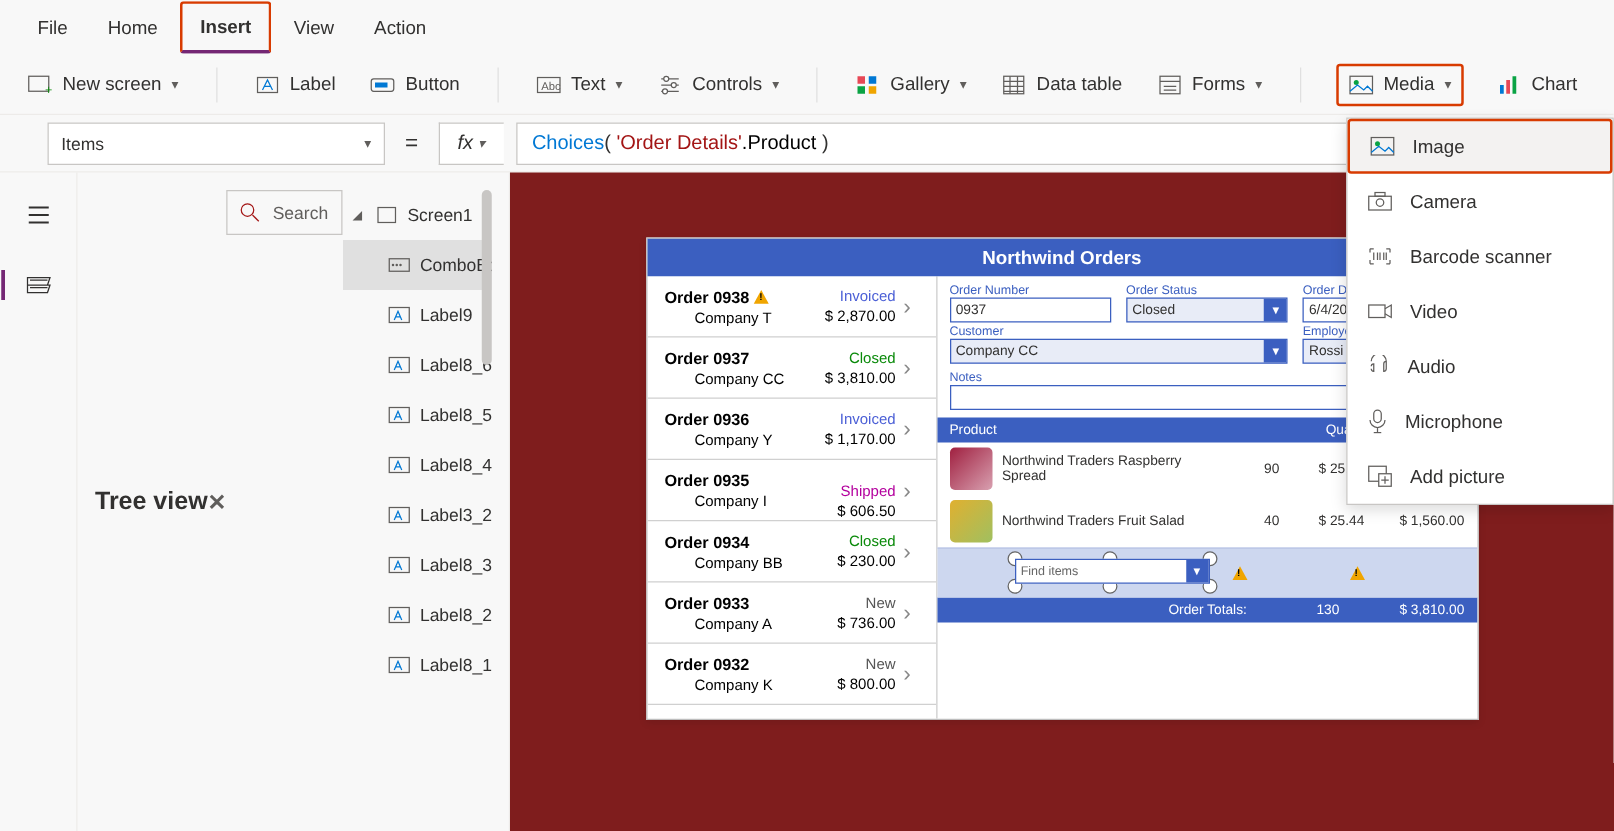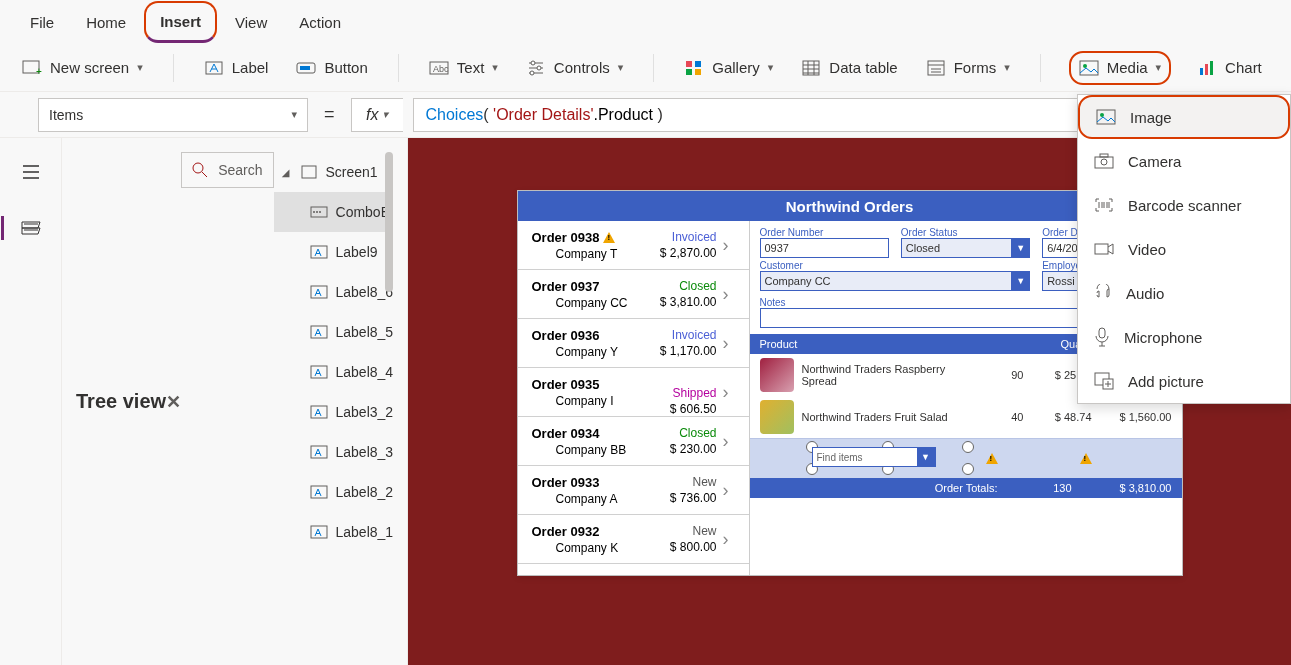--- a/index.html
+++ b/index.html
@@ -2,21 +2,21 @@
 <html><head>
 <meta charset="utf-8">
 <style>
 * { box-sizing: border-box; margin: 0; padding: 0; font-family: "Segoe UI", sans-serif; }
 body { width: 1291px; height: 665px; background: #f8f8f8; overflow: hidden; color: #323130; }
 
 
 .top-tabs { display: flex; align-items: center; height: 44px; padding: 0 16px; gap: 4px; }
 .top-tab { padding: 10px 14px; font-size: 15px; color: #323130; cursor: pointer; position: relative; }
 .top-tab.active { font-weight: 600; border-bottom: 3px solid #742774; }
-.highlight-red { border: 2px solid #d83b01; border-radius: 14px; }
+.highlight-red { border: 2px solid #d83b01; border-radius: 3px; }
 
 
 .ribbon { display: flex; align-items: center; height: 48px; padding: 0 20px; gap: 24px; border-bottom: 1px solid #edebe9; }
 .rib-btn { display: flex; align-items: center; gap: 8px; font-size: 15px; color: #323130; cursor: pointer; white-space: nowrap; padding: 4px 2px; }
 .rib-sep { width: 1px; height: 28px; background: #e0e0e0; margin: 0 4px; }
 .rib-icon { display: inline-flex; width: 20px; height: 20px; align-items: center; justify-content: center; }
 
 
 .formula-bar { display: flex; align-items: center; height: 46px; padding: 0 20px 0 38px; gap: 10px; border-bottom: 1px solid #edebe9; }
 .prop-select { width: 270px; height: 34px; border: 1px solid #c8c6c4; background: #fff; display: flex; align-items: center; justify-content: space-between; padding: 0 10px; font-size: 14px; cursor: pointer; text-align: center; }
@@ -81,21 +81,21 @@
 .notes-box { height: 20px; border: 1px solid #3b5fc0; margin: 0 10px 6px 10px; }
 .prod-head { height: 20px; background: #3b5fc0; color: #fff; font-size: 11px; display: flex; align-items: center; padding: 0 10px; }
 .prod-head span:nth-child(1){ flex: 1; }
 .prod-head span:nth-child(2){ width: 80px; text-align: right; }
 .prod-head span:nth-child(3){ width: 70px; text-align: right; }
 .prod-row { display: flex; align-items: center; padding: 4px 10px; gap: 8px; font-size: 11px; }
 .prod-img { width: 34px; height: 34px; border-radius: 4px; }
 .prod-name { flex: 1; }
 .prod-row .num { width: 60px; text-align: right; }
 .combo-area { height: 40px; background: #cdd7ef; position: relative; border-top: 1px solid #b8c4e5; }
-.combo-box { position: absolute; left: 62px; top: 8px; width: 124px; height: 20px; border: 1px solid #3b5fc0; background: #fff; display: flex; align-items: center; padding-left: 4px; font-size: 10px; color: #666; }
+.combo-box { position: absolute; left: 62px; top: 8px; width: 156px; height: 20px; border: 1px solid #3b5fc0; background: #fff; display: flex; align-items: center; padding-left: 4px; font-size: 10px; color: #666; }
 .combo-box .dd { position: absolute; right: 0; top: 0; width: 18px; height: 100%; background: #3b5fc0; color: #fff; display: flex; align-items: center; justify-content: center; font-size: 9px; }
 .handle { width: 12px; height: 12px; border: 1px solid #666; border-radius: 50%; background: #fff; position: absolute; }
 .totals { height: 20px; background: #3b5fc0; color: #fff; font-size: 11px; display: flex; align-items: center; padding: 0 10px; }
 .totals span:nth-child(1){ flex: 1; text-align: right; padding-right: 14px; }
 .totals span:nth-child(2){ width: 60px; text-align: right; }
 .totals span:nth-child(3){ width: 100px; text-align: right; }
 
 
 .media-menu { position: absolute; right: 0; top: 94px; width: 214px; background: #fff; border: 1px solid #c8c6c4; box-shadow: 0 4px 12px rgba(0,0,0,0.15); z-index: 50; }
 .media-item { height: 44px; display: flex; align-items: center; gap: 14px; padding: 0 16px; font-size: 15px; cursor: pointer; }
@@ -525,21 +525,21 @@
                 <div class="prod-img" style="background:linear-gradient(135deg,#a02040,#d8a0b0)"></div>
                 <div class="prod-name">Northwind Traders Raspberry Spread</div>
                 <div class="num">90</div>
                 <div class="num">$ 25.00</div>
                 <div class="num" style="width:72px">$ 2,250.00</div>
               </div>
               <div class="prod-row">
                 <div class="prod-img" style="background:linear-gradient(135deg,#e0b030,#a0c060)"></div>
                 <div class="prod-name">Northwind Traders Fruit Salad</div>
                 <div class="num">40</div>
-                <div class="num">$ 48.74</div>
+                <div class="num">$ 25.44</div>
                 <div class="num" style="width:72px">$ 1,560.00</div>
               </div>
             </div>
           <div class="combo-area">
             <div class="handle" style="left:56px;top:2px"></div>
             <div class="handle" style="left:132px;top:2px"></div>
             <div class="handle" style="left:212px;top:2px"></div>
             <div class="handle" style="left:56px;top:24px"></div>
             <div class="handle" style="left:132px;top:24px"></div>
             <div class="handle" style="left:212px;top:24px"></div>

